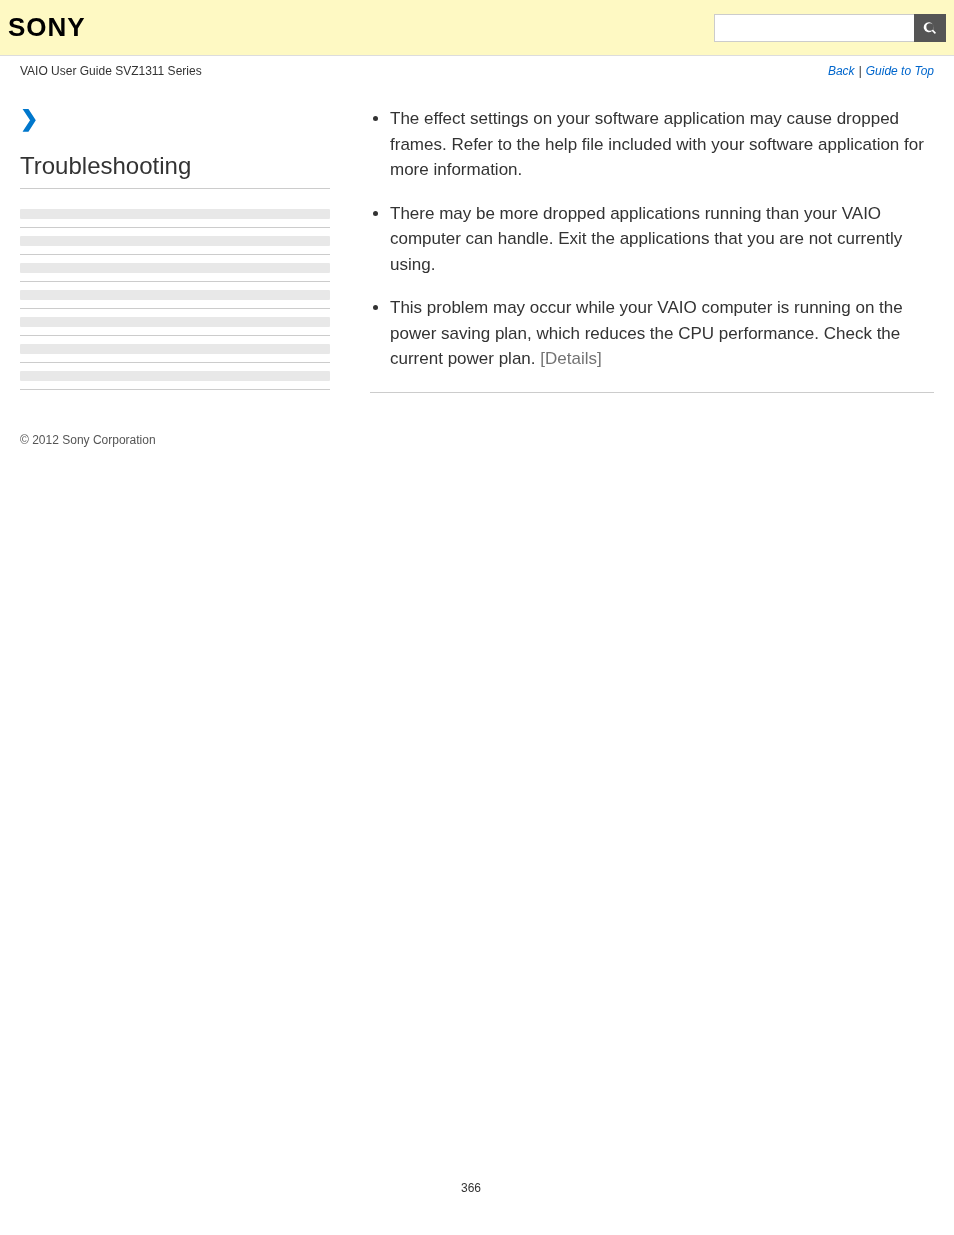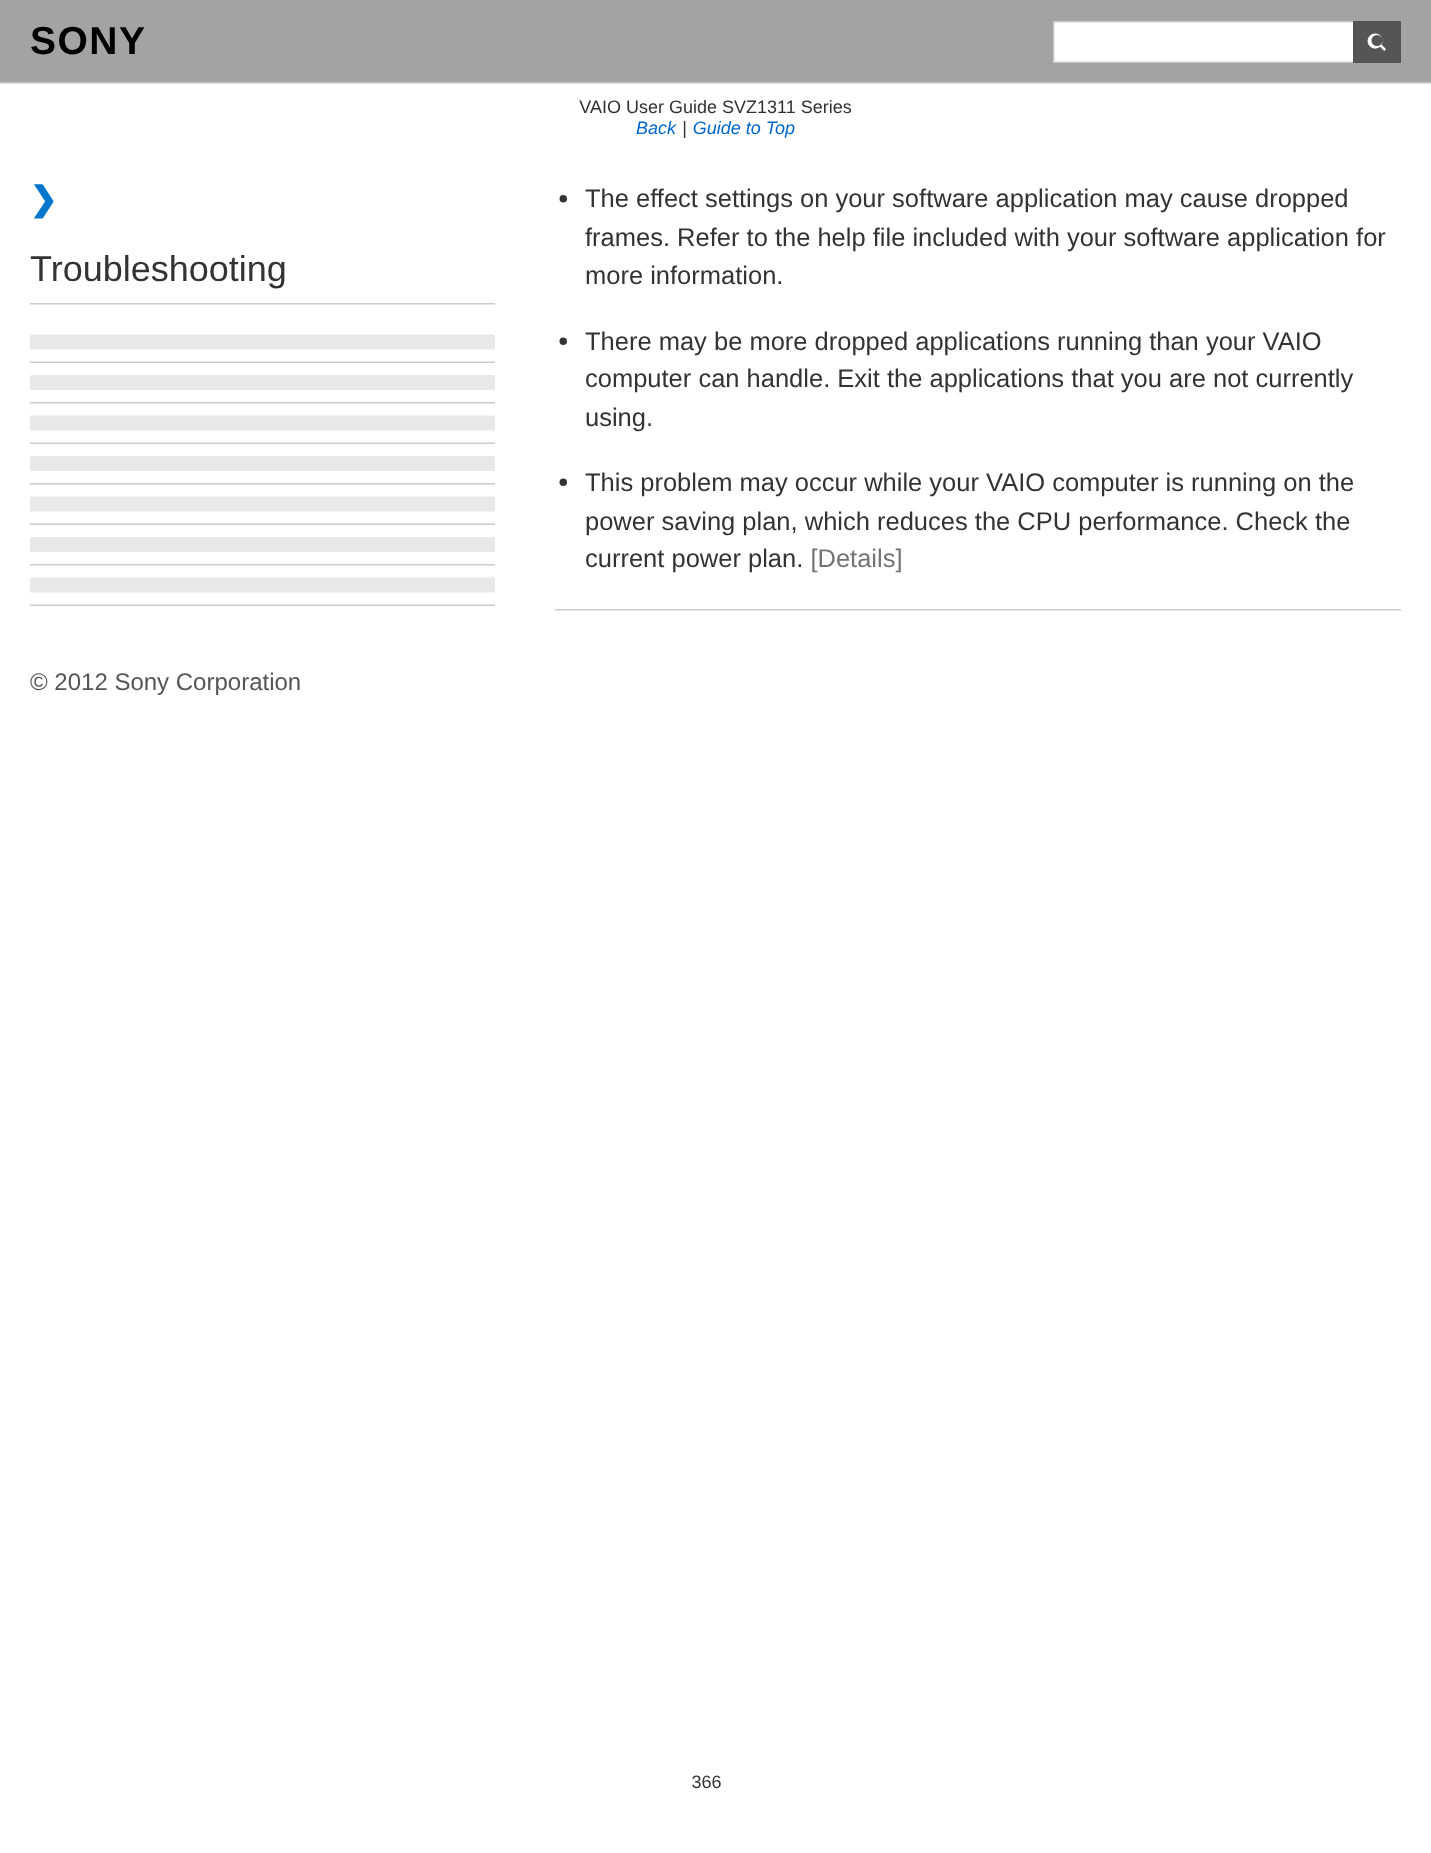--- a/index.html
+++ b/index.html
@@ -12,22 +12,22 @@
       font-family: Arial, Helvetica, sans-serif;
       font-size: 13px;
       color: #333;
       background: #fff;
       width: 954px;
       min-height: 1235px;
     }
 
     
     .header {
-      background: #a3a3a3;
-      padding: 12px 20px;
+      background: #fef9c3;
+      padding: 12px 8px;
       display: flex;
       align-items: center;
       justify-content: space-between;
       border-bottom: 1px solid #ddd;
     }
 
     .sony-logo {
       font-size: 26px;
       font-weight: 900;
       color: #000;
@@ -68,21 +68,20 @@
       fill: white;
     }
 
     
     .nav-bar {
       padding: 8px 20px;
       display: flex;
       justify-content: space-between;
       align-items: center;
       font-size: 12px;
-      flex-direction: column;
     }
 
     .breadcrumb-text {
       color: #333;
     }
 
     .nav-links {
       display: flex;
       gap: 4px;
       align-items: center;
@@ -176,21 +175,21 @@
 
     .content-divider {
       border: none;
       border-top: 1px solid #ccc;
       margin-top: 10px;
     }
 
     
     .footer {
       padding: 20px 20px;
-      font-size: 16px;
+      font-size: 12px;
       color: #555;
     }
 
     
     .page-number {
       text-align: center;
       font-size: 12px;
       color: #333;
       padding: 20px 0;
       position: absolute;

